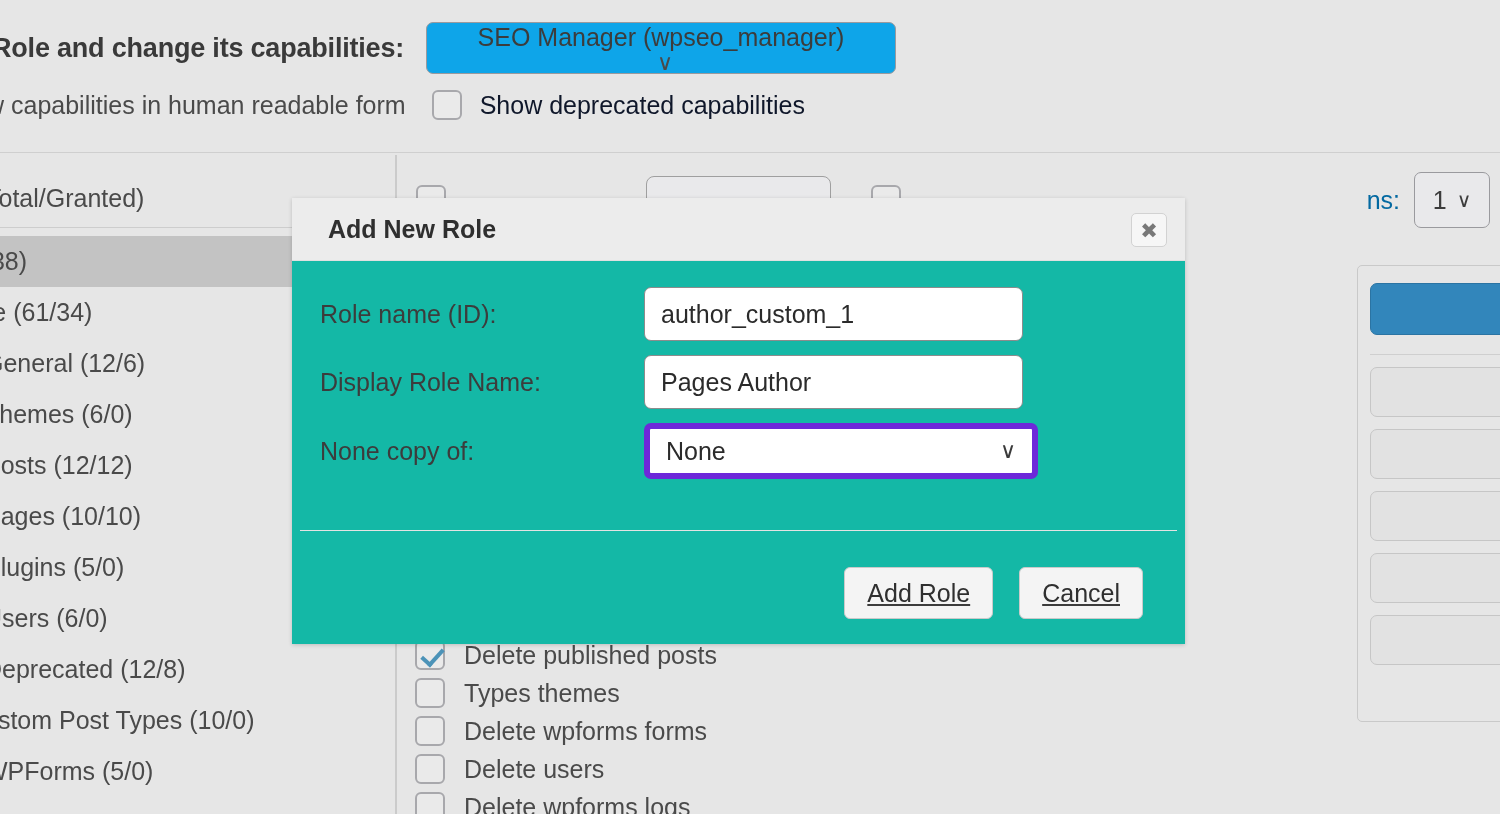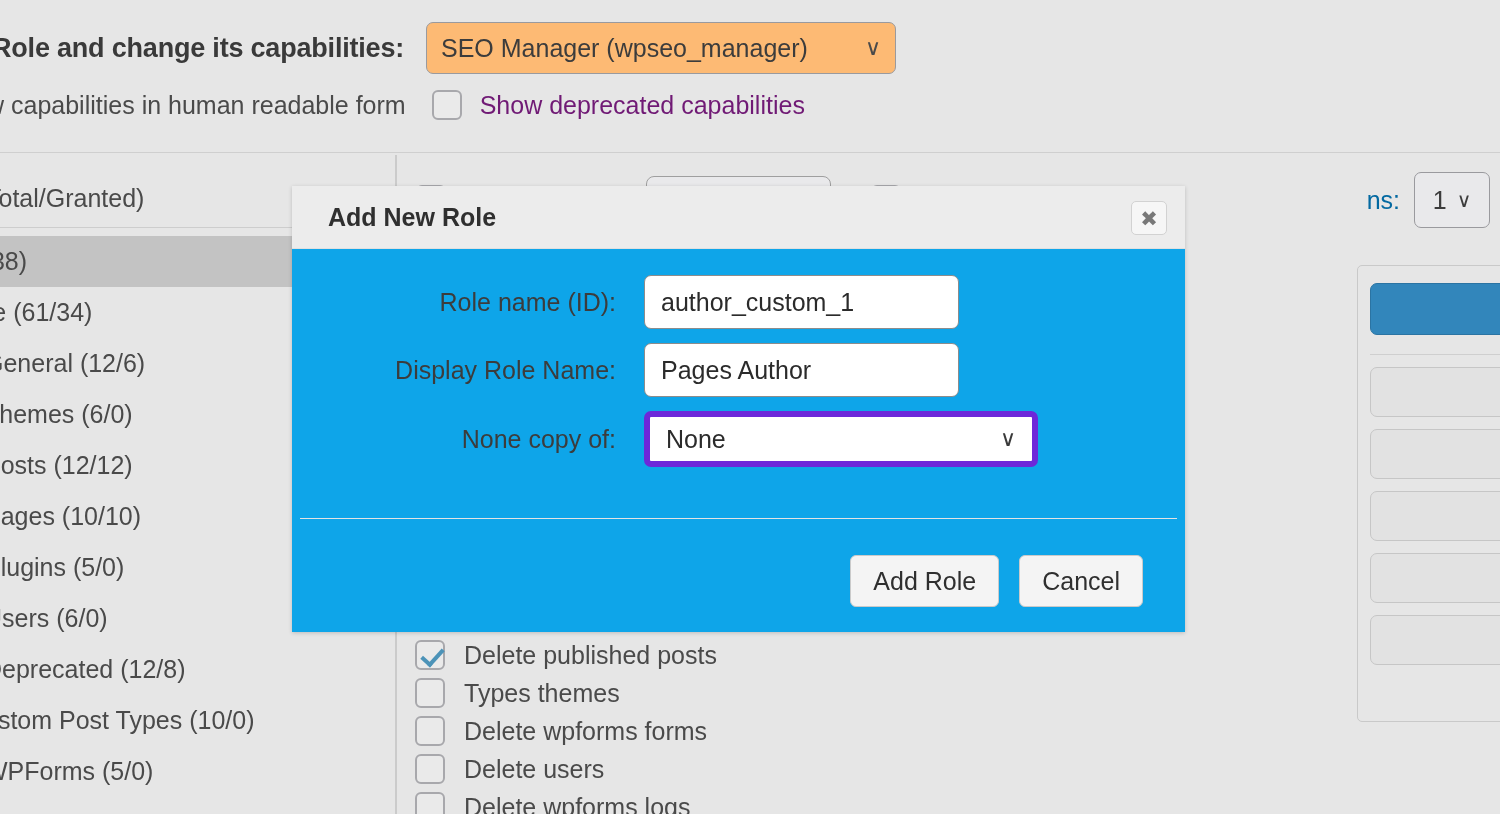--- a/index.html
+++ b/index.html
@@ -33,29 +33,30 @@
     font-weight: bold;
     color: #3a3a3a;
     white-space: nowrap;
     margin-left: -8px;
     letter-spacing: -0.2px;
   }
   .role-select {
     margin-left: 22px;
     width: 470px;
     height: 52px;
-    background: #fdba74;
+    background: #0ea5e9;
     border: 1px solid #9a9a9e;
     border-radius: 7px;
     display: flex;
     align-items: center;
     padding: 0 14px;
     font-size: 25px;
     color: #3c3c3c;
     justify-content: space-between;
+    flex-direction: column;
   }
   .role-select .chev {
     font-size: 22px;
     color: #4a4a4a;
     line-height: 1;
     margin-left: 8px;
   }
 
   
   .toggles-row {
@@ -89,21 +90,21 @@
     left: 9px; top: 2px;
     width: 9px; height: 18px;
     border: solid #4c93b8;
     border-width: 0 4px 4px 0;
     transform: rotate(42deg);
   }
   .deprecated-cb { margin-left: 26px; }
   .deprecated-label {
     margin-left: 18px;
     font-size: 25px;
-    color: #701a75;
+    color: #0f172a;
     white-space: nowrap;
   }
 
   
   .hr-top {
     position: absolute;
     left: 0; top: 152px;
     width: 1500px;
     height: 1px;
     background: #cfcfcf;
@@ -251,26 +252,25 @@
     color: #4a4a4a;
     overflow: hidden;
     white-space: nowrap;
   }
   .rp-btn.blank { justify-content: center; }
   .rp-btn span { transform: translateX(86px); }
 
   
   .modal {
     position: absolute;
-    left: 292px; top: 186px;
+    left: 292px; top: 198px;
     width: 893px;
     height: 446px;
-    background: #0ea5e9;
+    background: #14b8a6;
     box-shadow: 0 1px 4px rgba(0,0,0,0.18);
-    text-align: right;
   }
   .modal-header {
     position: relative;
     height: 63px;
     background: #ececec;
     border-bottom: 1px solid #e0e0e0;
     display: flex;
     align-items: center;
   }
   .modal-title {
@@ -303,21 +303,21 @@
     padding-left: 28px;
     gap: 28px;
   }
   .form-label {
     width: 296px;
     font-size: 25px;
     color: #3c3c3c;
     white-space: nowrap;
   }
   .form-input {
-    width: 315px;
+    width: 379px;
     height: 54px;
     background: #ffffff;
     border: 1px solid #8c8c8c;
     border-radius: 7px;
     display: flex;
     align-items: center;
     padding: 0 16px;
     font-size: 25px;
     color: #2b2b2b;
   }
@@ -338,21 +338,22 @@
   .modal-footer-rule {
     position: absolute;
     left: 8px; right: 8px; bottom: 113px;
     height: 1px;
     background: #e3e3e3;
   }
   .modal-footer {
     position: absolute;
     right: 42px; bottom: 25px;
     display: flex;
-    gap: 20px;
+    gap: 26px;
+    text-decoration: underline;
   }
   .modal-btn {
     height: 52px;
     background: #f4f4f4;
     border: 1px solid #cacaca;
     border-radius: 6px;
     display: flex;
     align-items: center;
     justify-content: center;
     padding: 0 22px;

